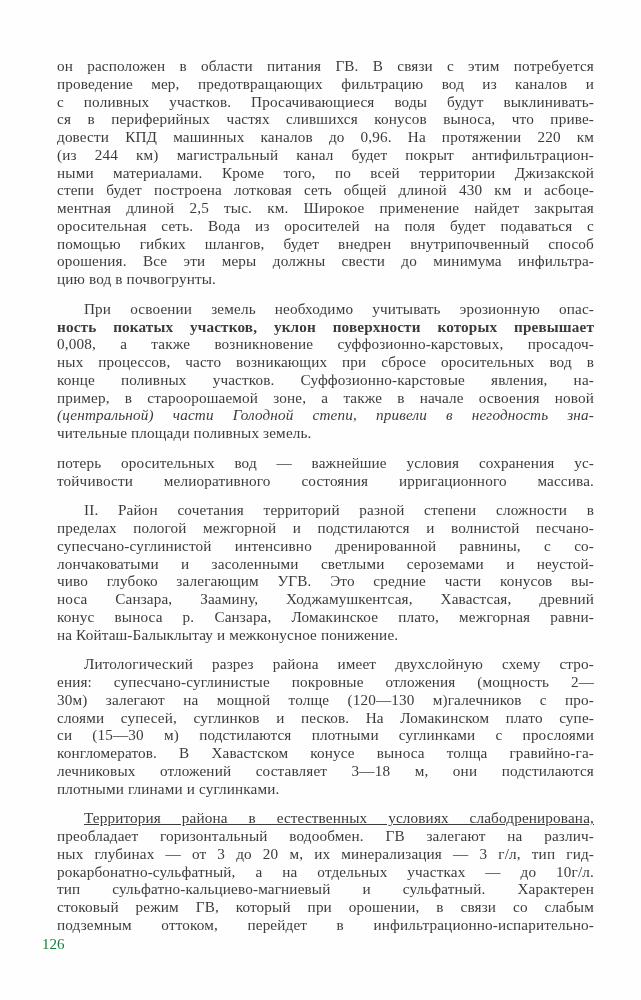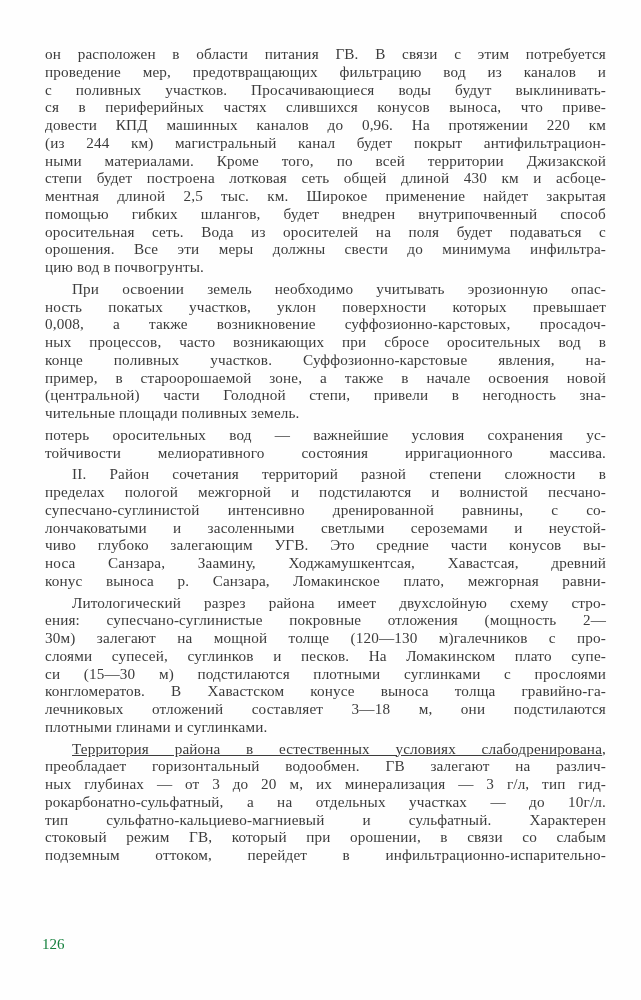--- a/index.html
+++ b/index.html
@@ -25,21 +25,21 @@
       position: absolute;
       left: 45px;
       top: 45px;
       width: 561px;
       font-family: "Liberation Serif", "DejaVu Serif", serif;
       font-size: 15.2px;
       color: #3b3b3b;
       letter-spacing: 0.15px;
     }
     .paragraph {
-      margin: 0;
+      margin: 12px;
       padding: 0;
     }
     .paragraph + .paragraph {
       margin-top: 4px;
     }
     .line {
       display: block;
       height: 17.75px;
       line-height: 17.75px;
       white-space: nowrap;
@@ -72,50 +72,51 @@
     <div class="paragraph">
       <span class="line" style="white-space: nowrap;">он расположен в области питания ГВ. В связи с этим потребуется</span>
       <span class="line" style="white-space: nowrap;">проведение мер, предотвращающих фильтрацию вод из каналов и</span>
       <span class="line" style="white-space: nowrap;">с поливных участков. Просачивающиеся воды будут выклинивать-</span>
       <span class="line" style="white-space: nowrap;">ся в периферийных частях слившихся конусов выноса, что приве-</span>
       <span class="line" style="white-space: nowrap;">довести КПД машинных каналов до 0,96. На протяжении 220 км</span>
       <span class="line" style="white-space: nowrap;">(из 244 км) магистральный канал будет покрыт антифильтрацион-</span>
       <span class="line" style="white-space: nowrap;">ными материалами. Кроме того, по всей территории Джизакской</span>
       <span class="line" style="white-space: nowrap;">степи будет построена лотковая сеть общей длиной 430 км и асбоце-</span>
       <span class="line" style="white-space: nowrap;">ментная длиной 2,5 тыс. км. Широкое применение найдет закрытая</span>
+      <span class="line" style="white-space: nowrap;">оросительная сеть. Вода из оросителей на поля будет подаваться с</span>
       <span class="line" style="white-space: nowrap;">помощью гибких шлангов, будет внедрен внутрипочвенный способ</span>
-      <span class="line" style="white-space: nowrap;">оросительная сеть. Вода из оросителей на поля будет подаваться с</span>
       <span class="line" style="white-space: nowrap;">орошения. Все эти меры должны свести до минимума инфильтра-</span>
       <span class="line last" style="white-space: nowrap;">цию вод в почвогрунты.</span>
     </div>
 
     <div class="paragraph">
       <span class="line indent" style="white-space: nowrap;">При освоении земель необходимо учитывать эрозионную опас-</span>
-      <span class="line" style="white-space: nowrap;">ность покатых участков, уклон поверхности которых превышает</span>
+      <span class="line" style="white-space: nowrap; font-weight: bold;">ность покатых участков, уклон поверхности которых превышает</span>
       <span class="line" style="white-space: nowrap;">0,008, а также возникновение суффозионно-карстовых, просадоч-</span>
       <span class="line" style="white-space: nowrap;">ных процессов, часто возникающих при сбросе оросительных вод в</span>
       <span class="line" style="white-space: nowrap;">конце поливных участков.  Суффозионно-карстовые явления, на-</span>
       <span class="line" style="white-space: nowrap;">пример, в староорошаемой зоне, а также в начале освоения новой</span>
-      <span class="line" style="white-space: nowrap;">(центральной) части Голодной степи, привели в негодность зна-</span>
+      <span class="line" style="white-space: nowrap; font-style: italic;">(центральной) части Голодной степи, привели в негодность зна-</span>
       <span class="line last" style="white-space: nowrap;">чительные площади поливных земель.</span>
     </div>
 
     <div class="paragraph">
       <span class="line" style="white-space: nowrap;">потерь оросительных вод — важнейшие условия сохранения ус-</span>
       <span class="line" style="white-space: nowrap; font-family: Liberation Serif, serif;">тойчивости мелиоративного состояния ирригационного массива.</span>
     </div>
 
     <div class="paragraph">
       <span class="line indent" style="white-space: nowrap;">II. Район сочетания территорий разной степени сложности в</span>
       <span class="line" style="white-space: nowrap;">пределах пологой межгорной и подстилаются и волнистой песчано-</span>
       <span class="line" style="white-space: nowrap;">супесчано-суглинистой  интенсивно дренированной равнины, с  со-</span>
       <span class="line" style="white-space: nowrap;">лончаковатыми и засоленными светлыми сероземами и неустой-</span>
       <span class="line" style="white-space: nowrap;">чиво глубоко залегающим УГВ.  Это средние части конусов вы-</span>
       <span class="line" style="white-space: nowrap;">носа Санзара, Заамину, Ходжамушкентсая, Хавастсая, древний</span>
       <span class="line" style="white-space: nowrap;">конус выноса р. Санзара, Ломакинское плато, межгорная равни-</span>
+      <span class="line last" style="white-space: nowrap;">на Койташ-Балыклытау и межконусное понижение.</span>
     </div>
 
     <div class="paragraph">
       <span class="line indent" style="white-space: nowrap;">Литологический разрез района имеет двухслойную схему стро-</span>
       <span class="line" style="white-space: nowrap;">ения: супесчано-суглинистые покровные отложения (мощность 2—</span>
       <span class="line" style="white-space: nowrap;">30м) залегают на мощной толще (120—130 м)галечников с про-</span>
       <span class="line" style="white-space: nowrap;">слоями супесей, суглинков и песков. На Ломакинском плато супе-</span>
       <span class="line" style="white-space: nowrap;">си (15—30 м) подстилаются плотными суглинками с прослоями</span>
       <span class="line" style="white-space: nowrap;">конгломератов. В Хавастском конусе выноса толща гравийно-га-</span>
       <span class="line" style="white-space: nowrap;">лечниковых отложений составляет 3—18 м, они подстилаются</span>

